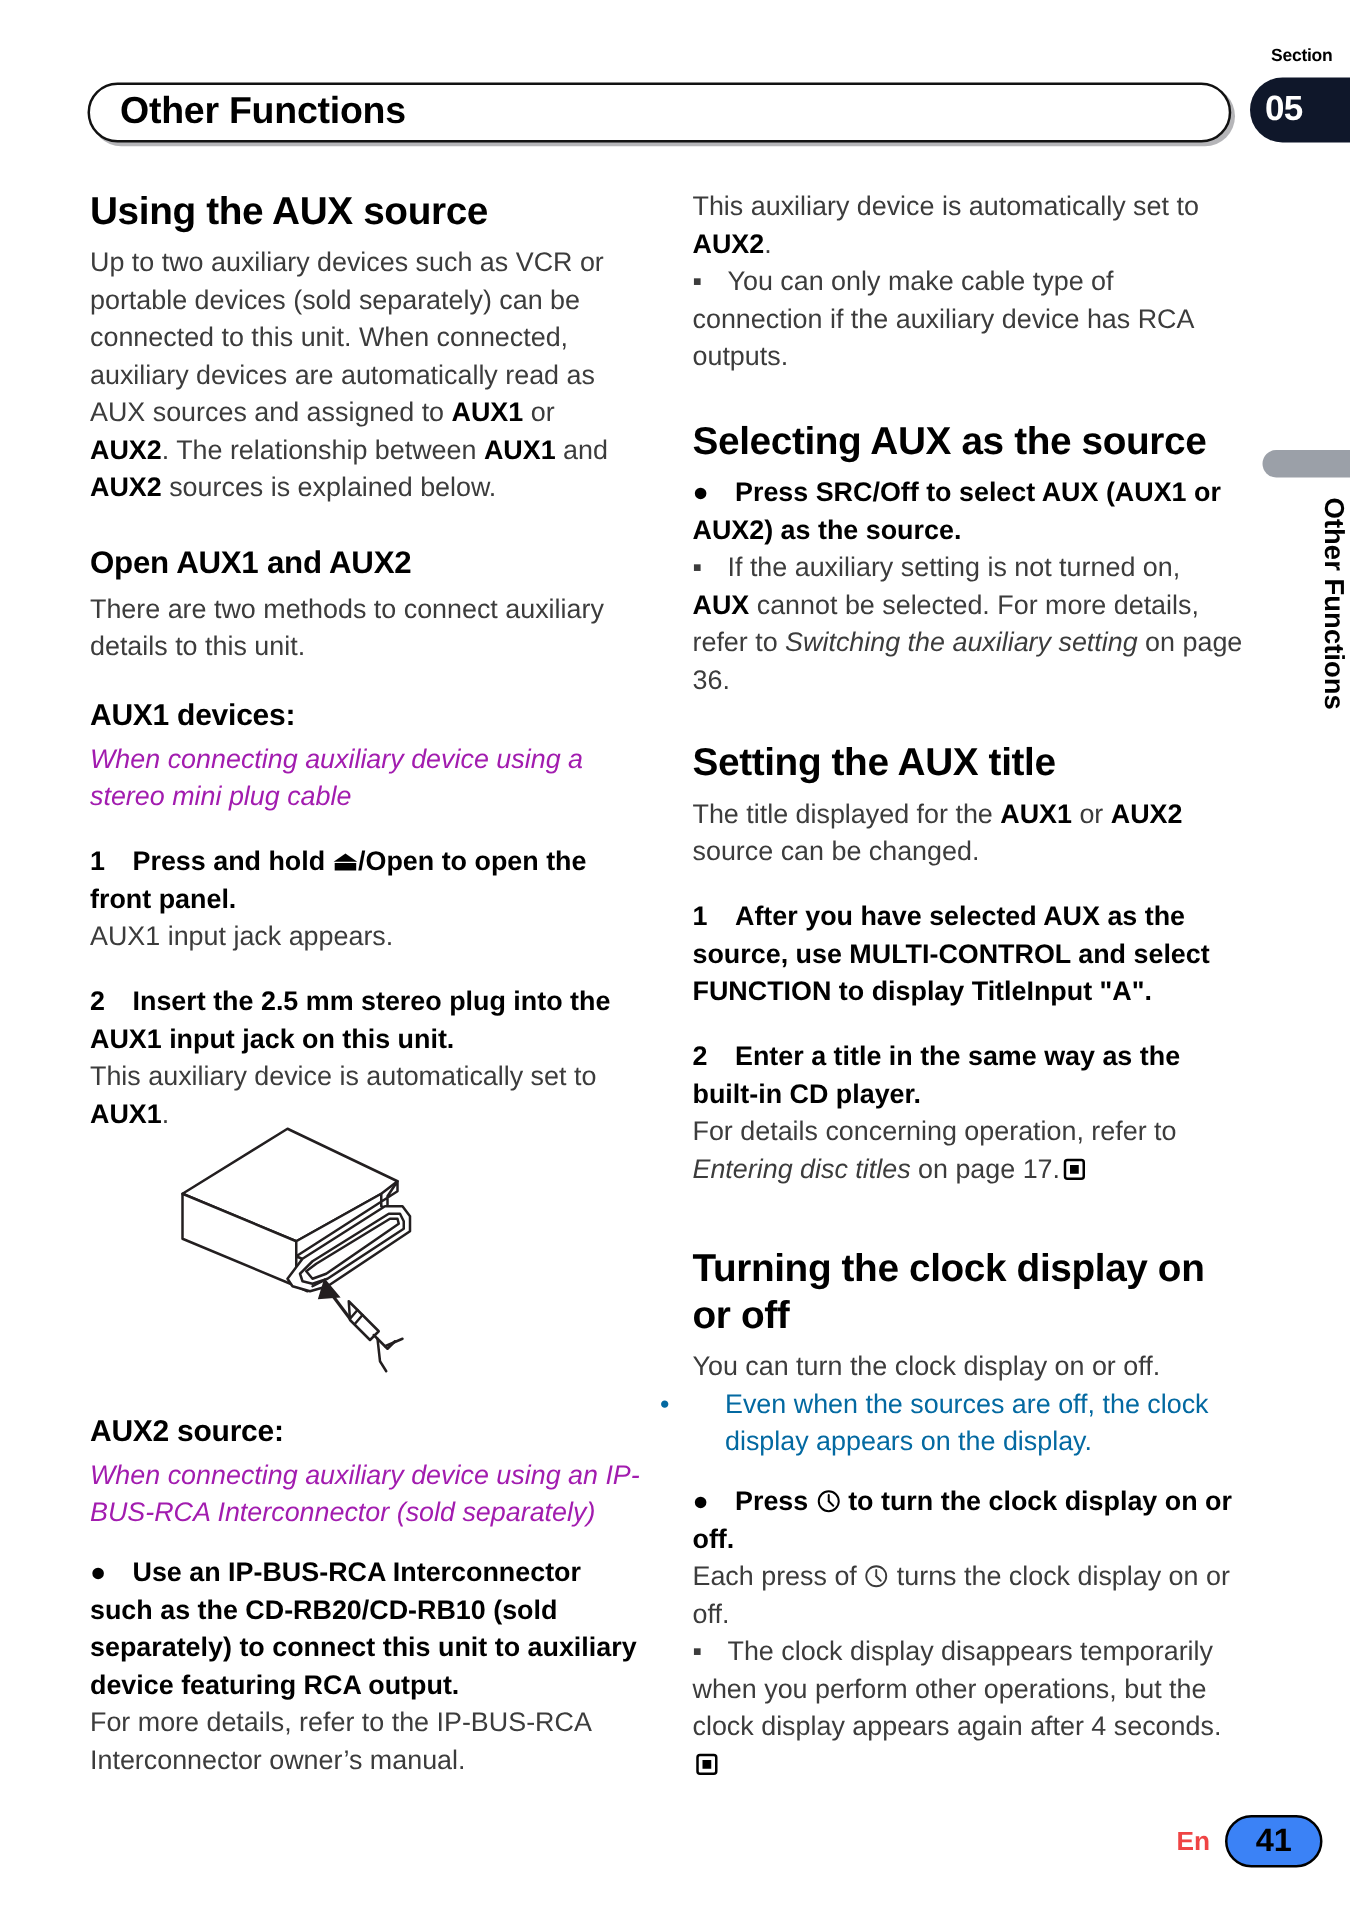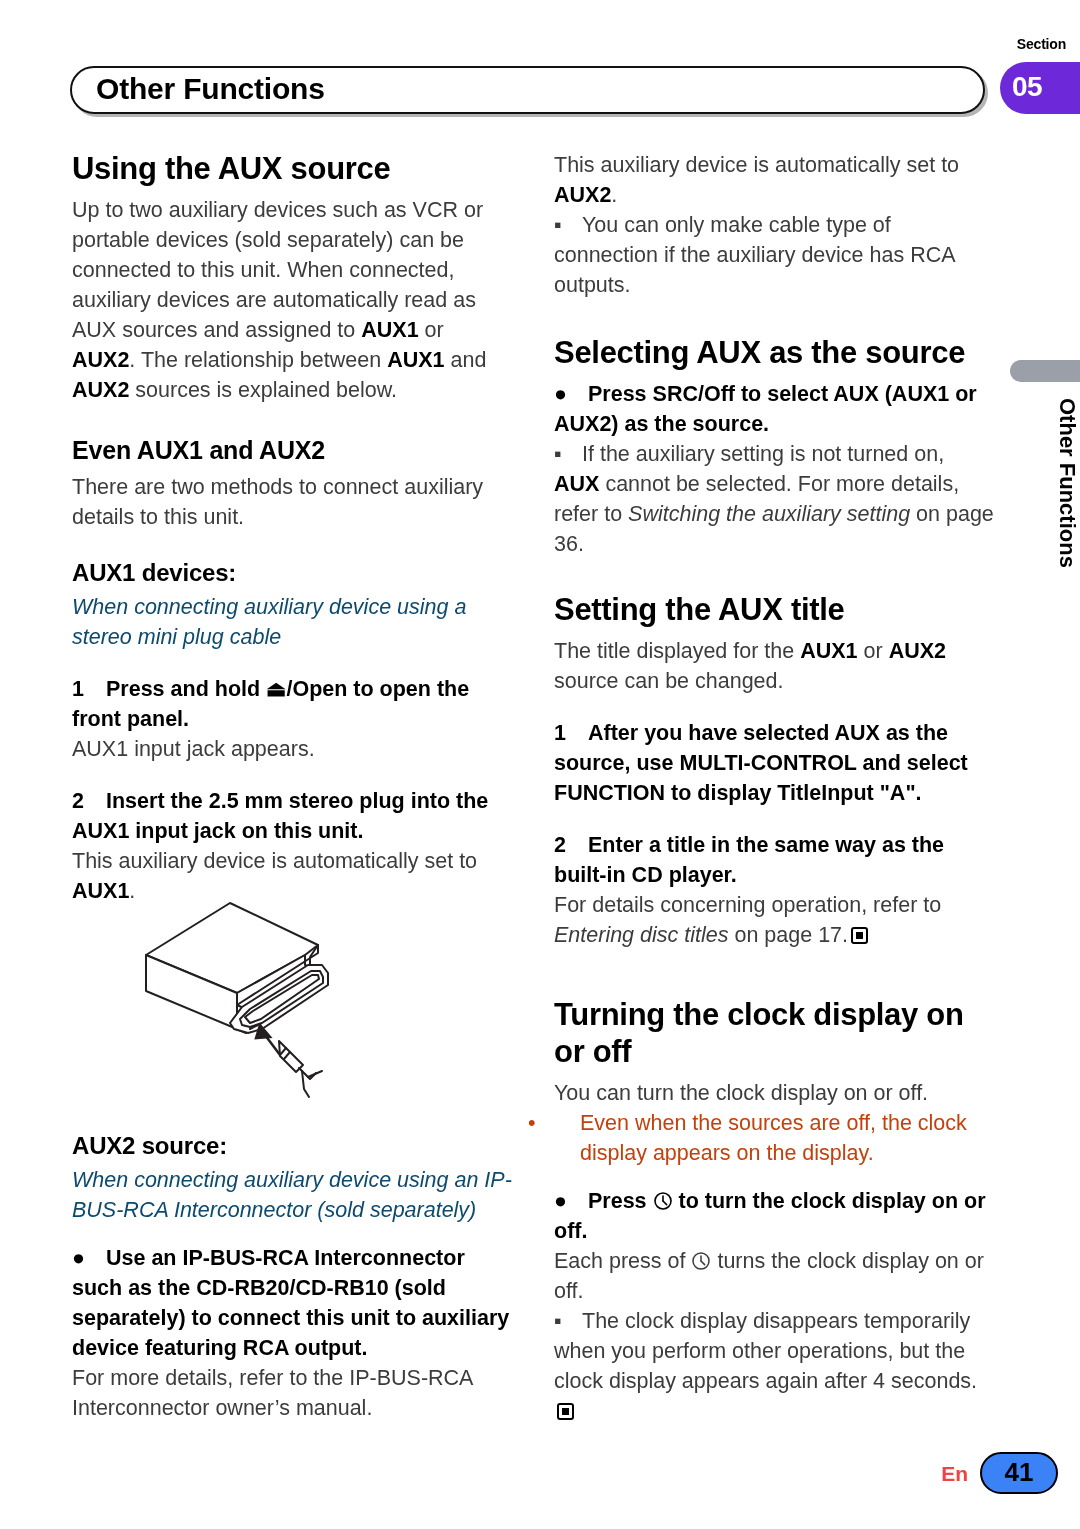--- a/index.html
+++ b/index.html
@@ -53,21 +53,21 @@
     font-size: 14px;
     font-weight: bold;
     letter-spacing: -0.2px;
   }
   #section-tab {
     position: absolute;
     left: 1000px;
     top: 62px;
     width: 80px;
     height: 52px;
-    background: #6d28d9;
+    background: #0f172a;
     border-top-left-radius: 26px;
     border-bottom-left-radius: 26px;
   }
   #section-number {
     position: absolute;
     left: 12px;
     top: 50%;
     transform: translateY(-52%);
     color: #ffffff;
     font-size: 28px;
@@ -143,21 +143,21 @@
     margin: 26px 0 4px 0;
     letter-spacing: -0.2px;
   }
   p.body-text {
     margin: 0 0 0 0;
     color: #3c3c3c;
   }
   p.ital {
     margin: 0;
     font-style: italic;
-    color: #0c4a6e;
+    color: #a21caf;
   }
   p.step {
     margin: 22px 0 0 0;
     font-weight: bold;
     color: #000000;
   }
   p.step .num { display: inline-block; width: 34px; }
   p.bullet-dot {
     margin: 18px 0 0 0;
     font-weight: bold;
@@ -166,21 +166,21 @@
   p.bullet-dot .dot { display: inline-block; width: 34px; }
   p.note {
     margin: 0;
     color: #3c3c3c;
     text-indent: 0;
   }
   p.note .sq { display: inline-block; width: 28px; }
   p.subnote {
     margin: 0 0 0 26px;
     text-indent: -26px;
-    color: #c2410c;
+    color: #0369a1;
   }
   p.subnote .rd { display: inline-block; width: 26px; }
   b.bd { color: #000000; font-weight: bold; }
   i.it { }
 
   
   .eject-glyph { font-weight: bold; }
   .endmark {
     display: inline-block;
     width: 17px;
@@ -269,21 +269,21 @@
   <div id="side-tab-bar"></div>
   <div id="side-tab-text">Other Functions</div>
 </div>
 
 <div id="left-column" class="column">
 
   <h1 class="sec-head top">Using the AUX source</h1>
 
   <p class="body-text"><span>Up to two auxiliary devices such as VCR or portable devices (sold separately) can be connected to this unit. When connected, auxiliary devices are automatically read as AUX sources and assigned to </span><b class="bd">AUX1</b><span> or </span><b class="bd">AUX2</b><span>. The relationship between </span><b class="bd">AUX1</b><span> and </span><b class="bd">AUX2</b><span> sources is explained below.</span></p>
 
-  <h2 class="sub-head">Even AUX1 and AUX2</h2>
+  <h2 class="sub-head">Open AUX1 and AUX2</h2>
   <p class="body-text">There are two methods to connect auxiliary details to this unit.</p>
 
   <h3 class="sub-sub-head">AUX1 devices:</h3>
   <p class="ital">When connecting auxiliary device using a stereo mini plug cable</p>
 
   <p class="step"><span class="num">1</span><span>Press and hold </span><span class="eject-glyph">⏏</span><span>/Open to open the front panel.</span></p>
   <p class="note">AUX1 input jack appears.</p>
 
   <p class="step"><span class="num">2</span><span>Insert the 2.5 mm stereo plug into the AUX1 input jack on this unit.</span></p>
   <p class="note"><span>This auxiliary device is automatically set to </span><b class="bd">AUX1</b><span>.</span></p>

